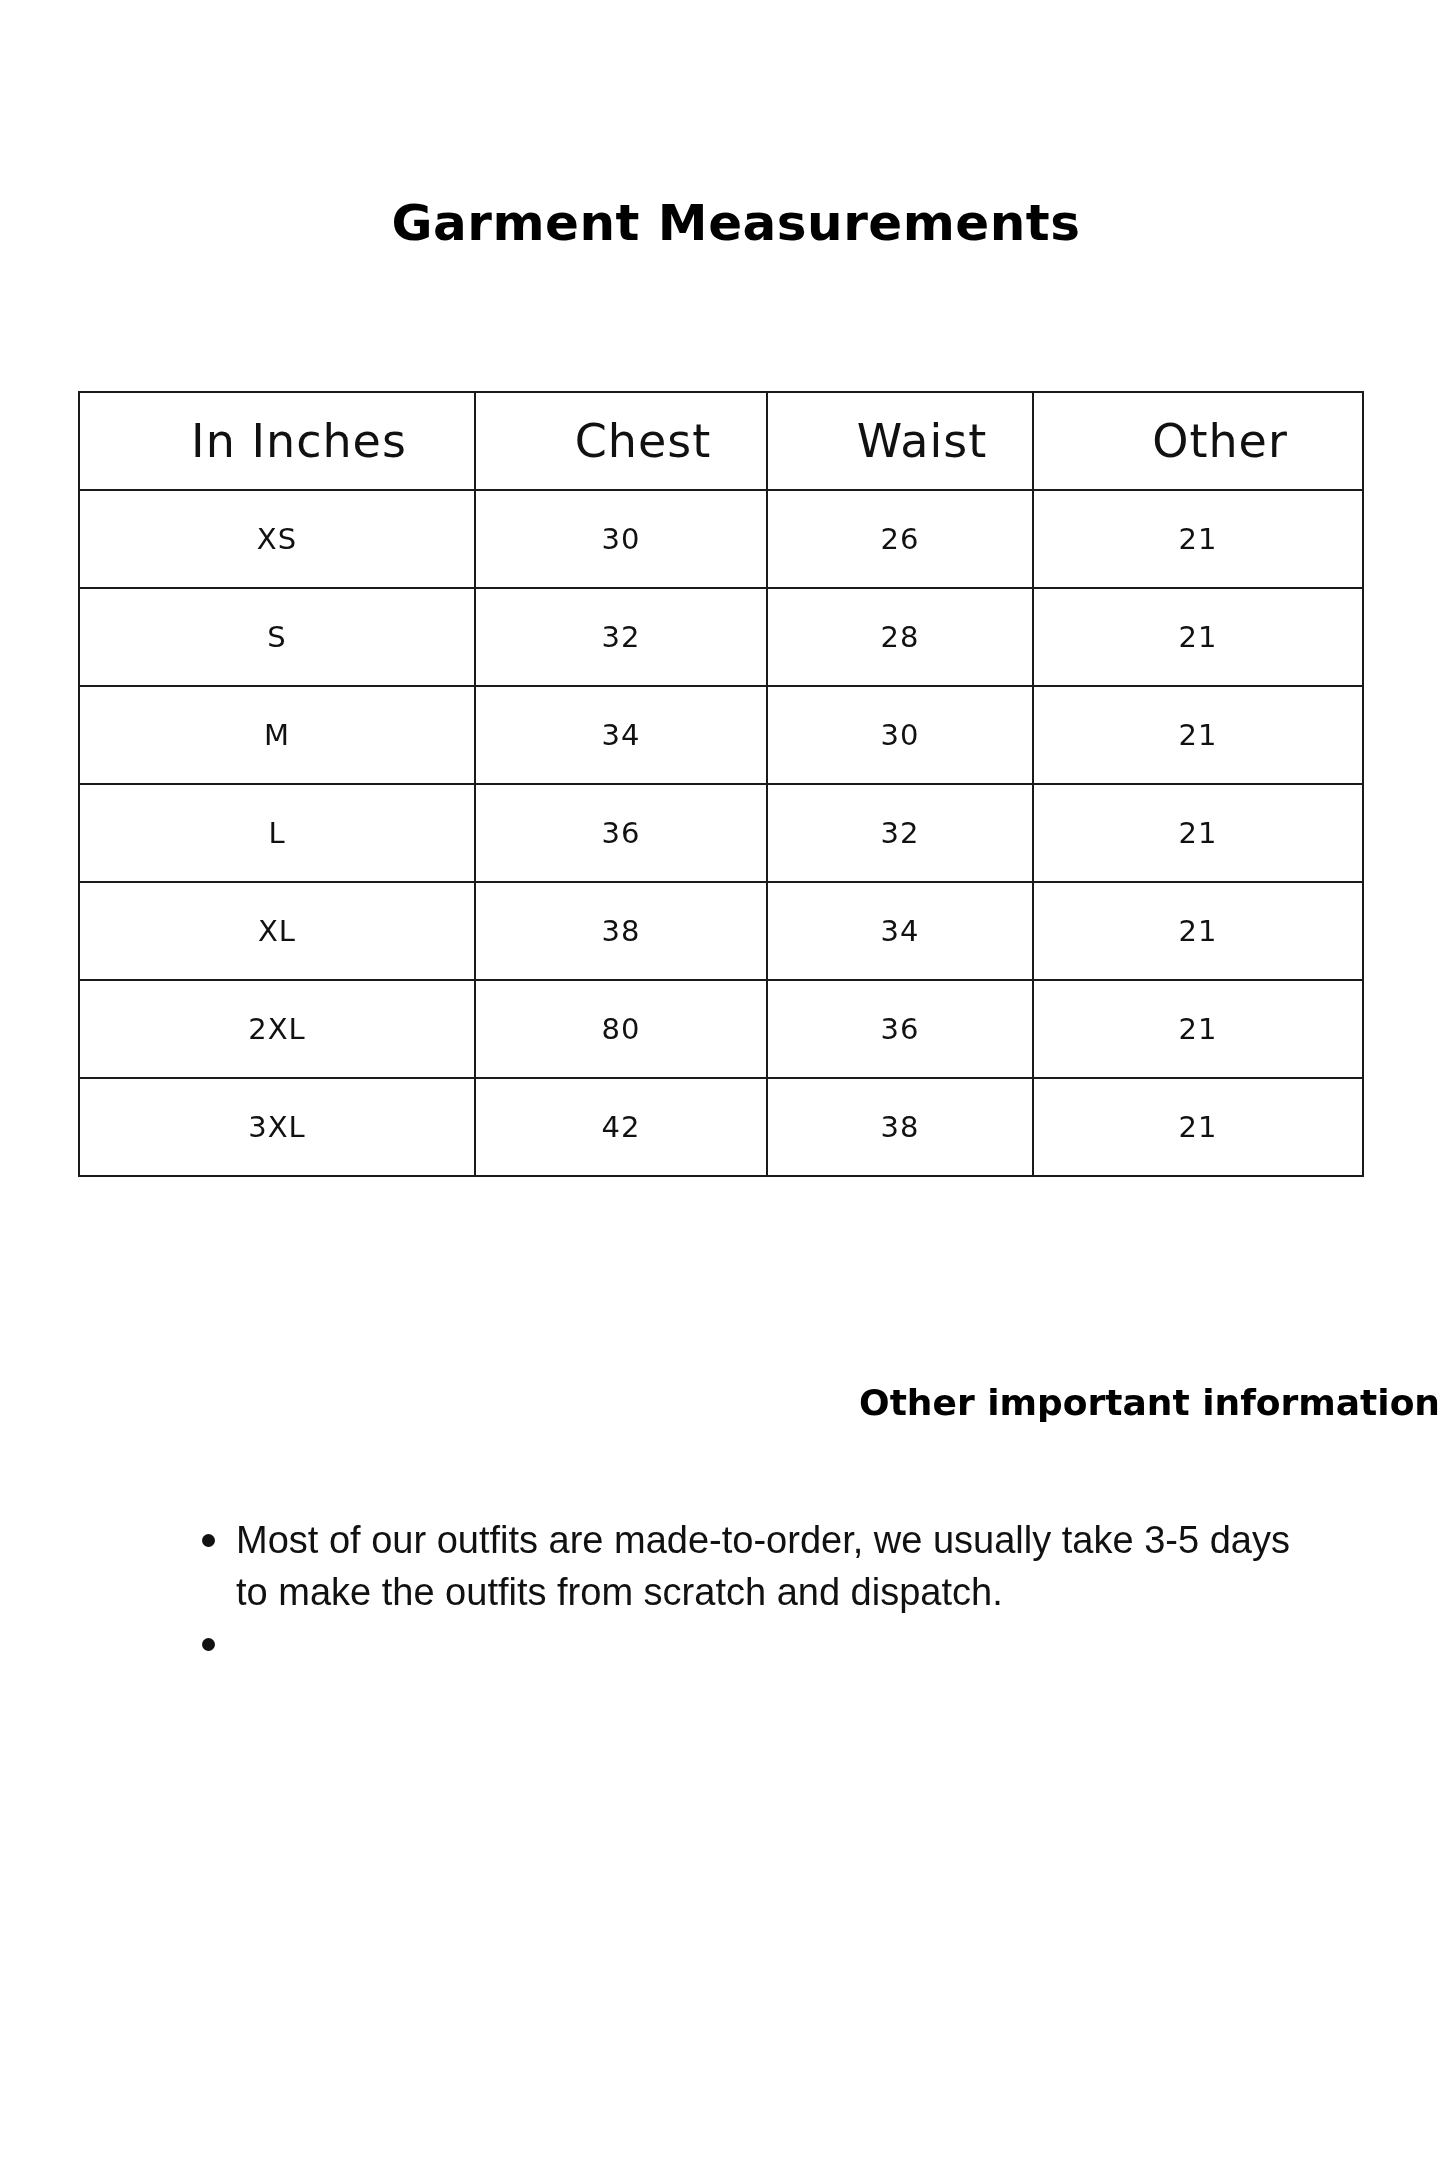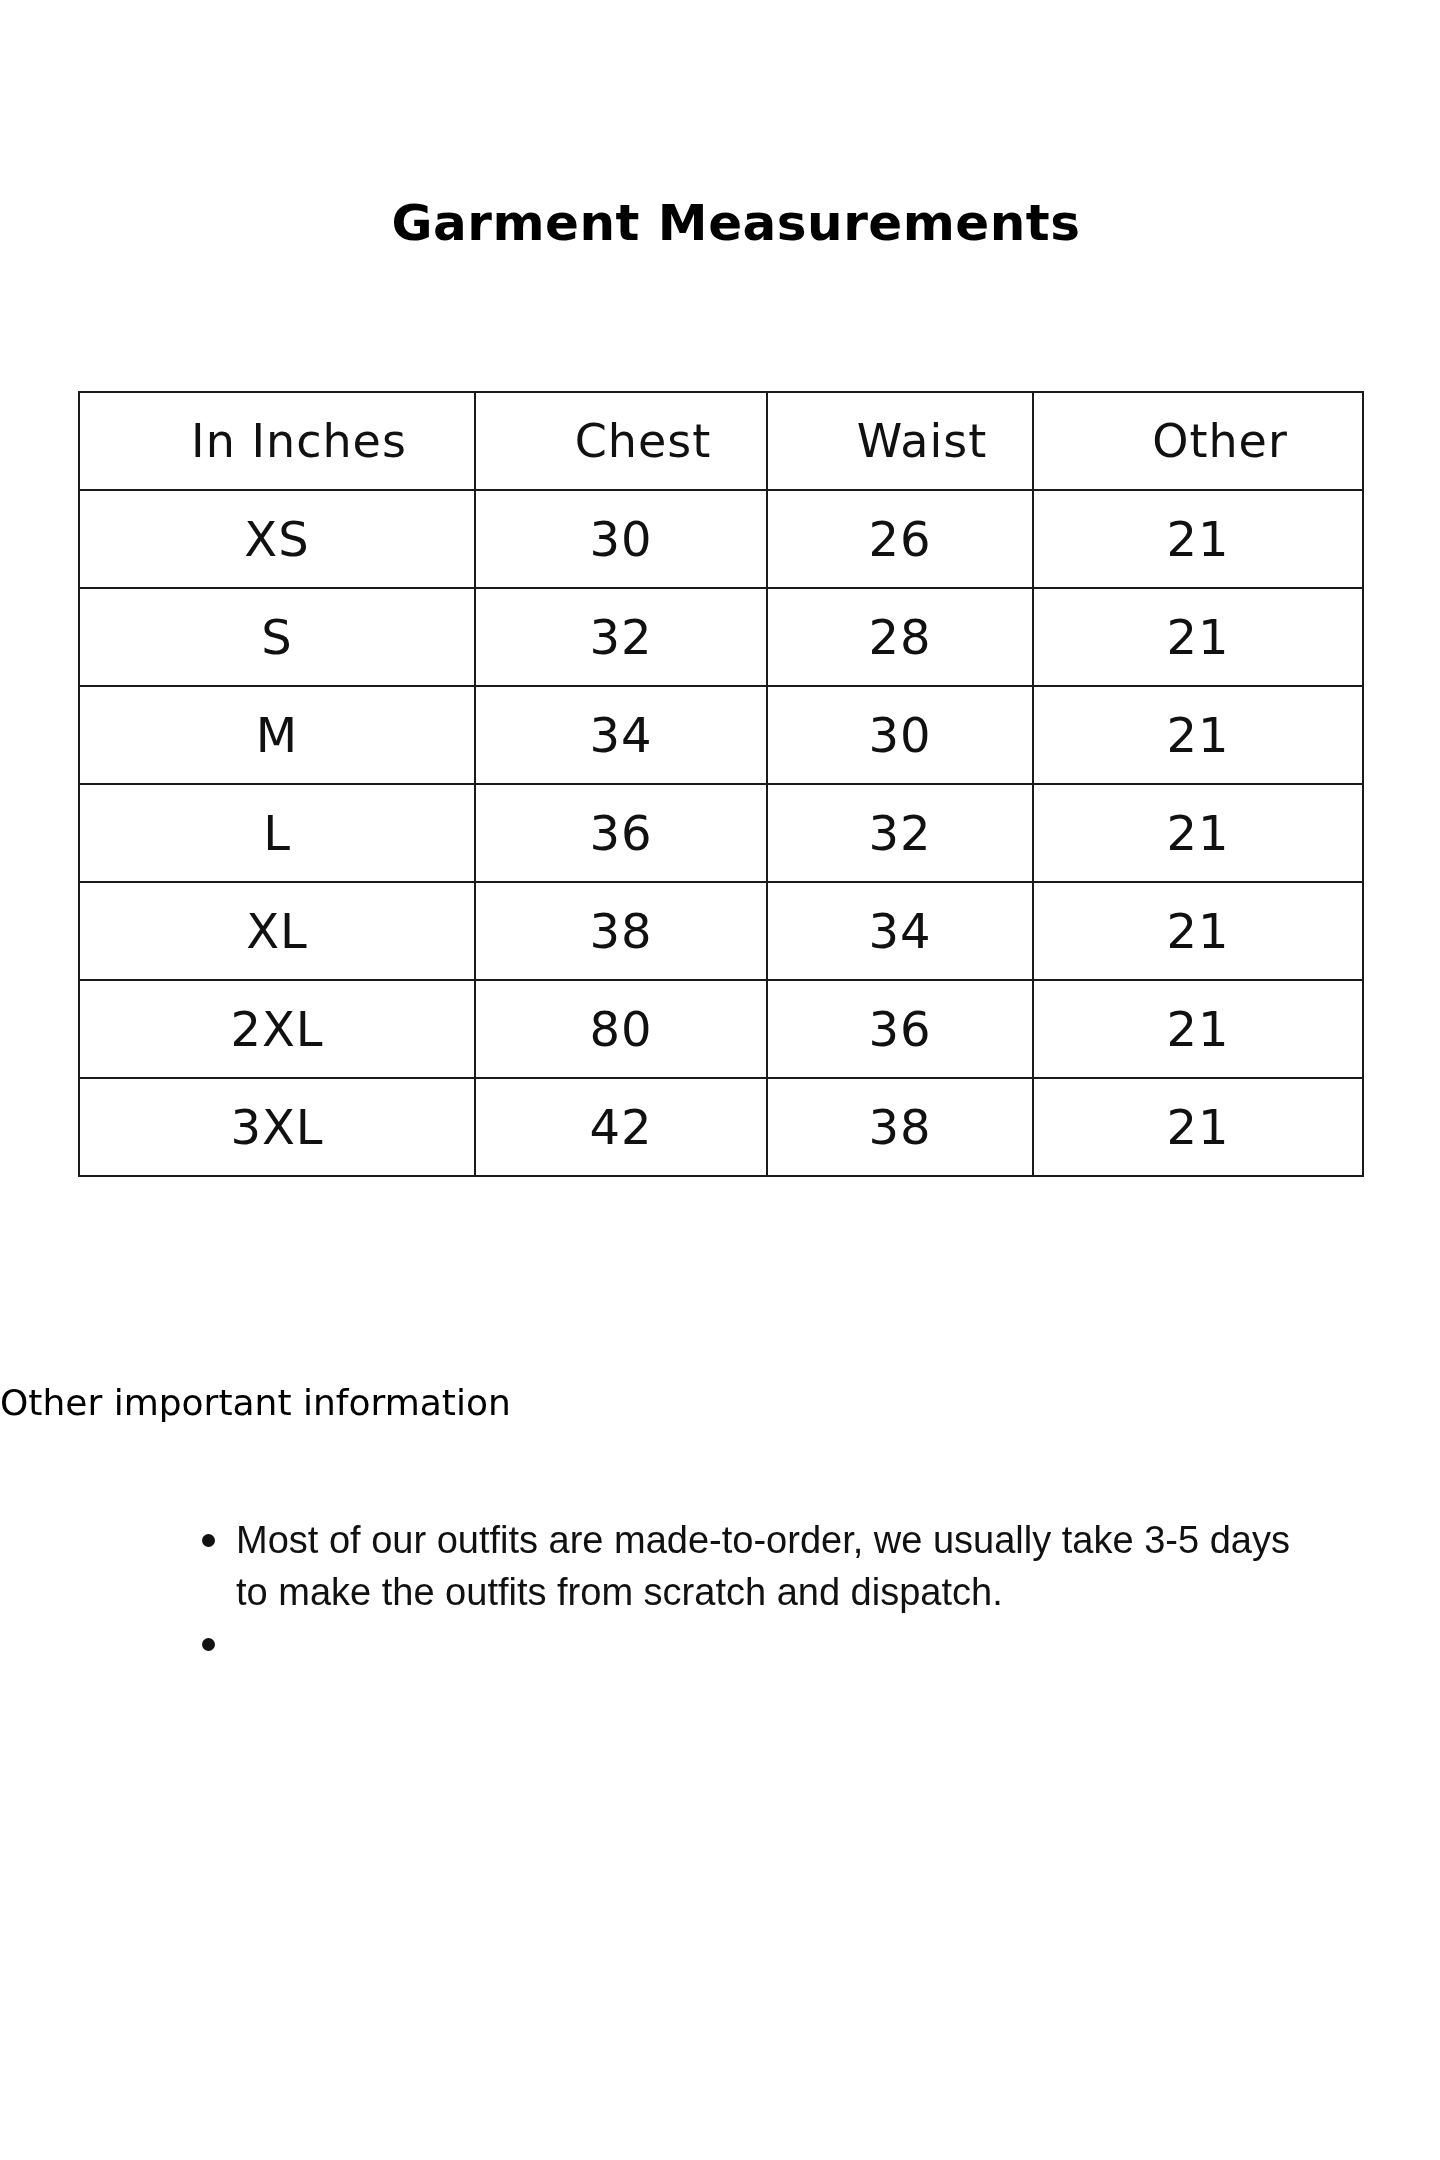--- a/index.html
+++ b/index.html
@@ -41,36 +41,36 @@
     .size-table col.c2 { width: 266px; }
     .size-table col.c3 { width: 330px; }
     .size-table th, .size-table td {
       border: 2px solid #1a1a1a;
       height: 96px;
       padding: 0;
       text-align: center;
       vertical-align: middle;
       font-family: "DejaVu Sans", sans-serif;
       font-weight: normal;
-      font-size: 48px;
+      font-size: 29px;
       letter-spacing: 1px;
       color: #111111;
     }
     .size-table th {
       font-size: 46px;
       padding-left: 44px;
     }
     .section-heading {
       position: absolute;
       left: 0;
       top: 1378px;
       width: 1440px;
-      text-align: left;
+      text-align: right;
       font-family: "DejaVu Sans", sans-serif;
-      font-weight: normal;
+      font-weight: bold;
       font-size: 36px;
       line-height: 50px;
       margin: 0;
     }
     .info-list {
       position: absolute;
       left: 196px;
       top: 1512px;
       width: 1120px;
       margin: 2px;

